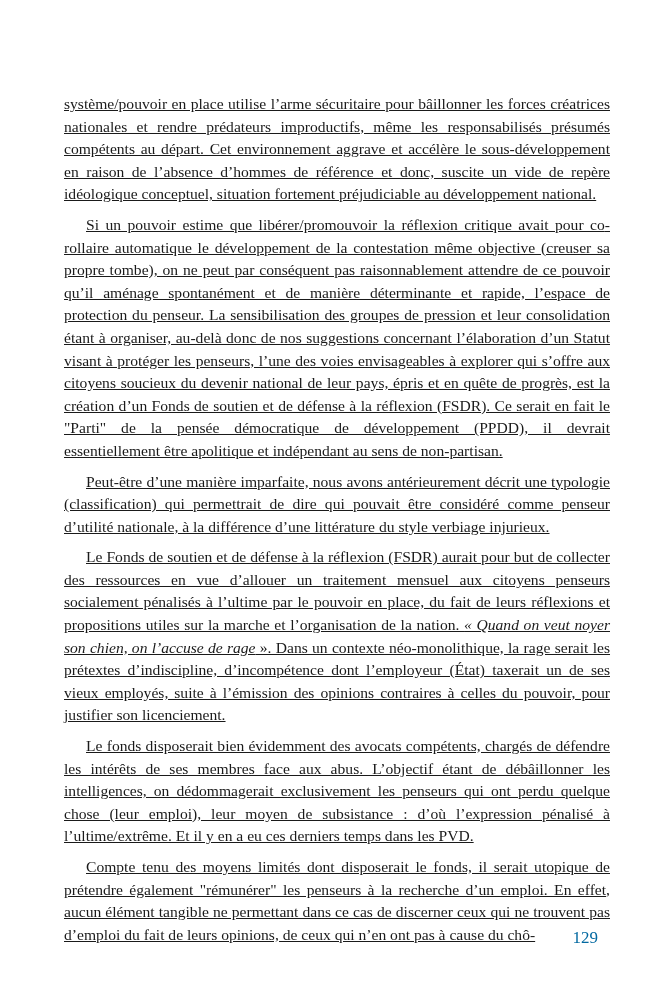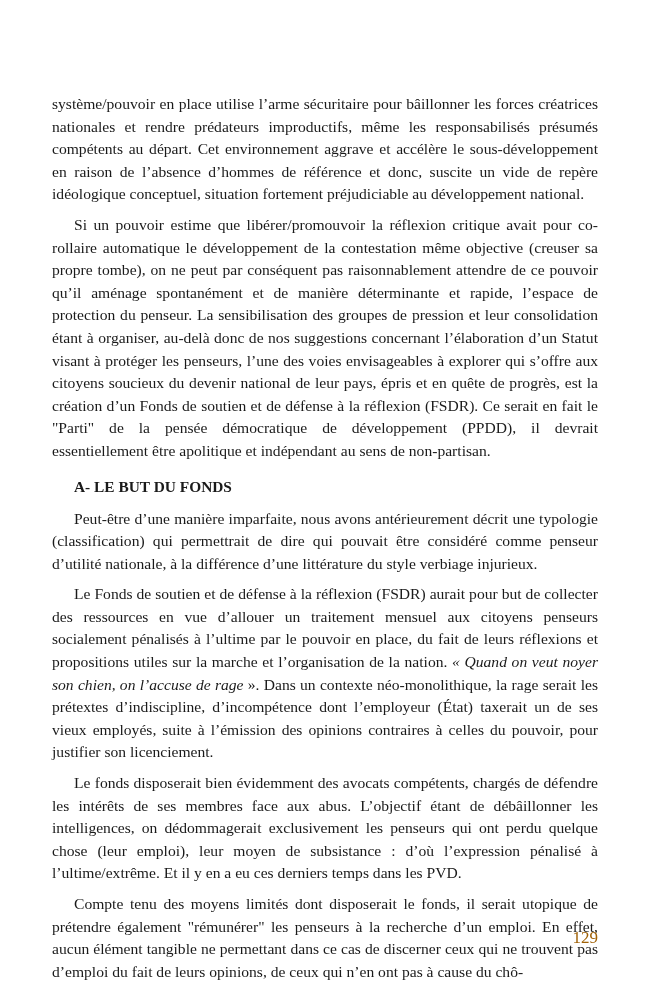--- a/index.html
+++ b/index.html
@@ -10,23 +10,24 @@
     body {
       width: 650px;
       height: 1007px;
       position: relative;
       overflow: hidden;
       font-family: "Liberation Serif", "DejaVu Serif", serif;
       color: #1a1a1a;
     }
     .page {
       position: absolute;
-      left: 52px;
+      left: 64px;
       top: 93px;
       width: 546px;
+      text-decoration: underline;
     }
     .para {
       margin: 0;
       font-size: 15.6px;
       line-height: 22.6px;
       text-align: justify;
       hyphens: manual;
     }
     .para.indent {
       text-indent: 22px;
@@ -45,33 +46,32 @@
       font-style: italic;
     }
     .page-number {
       position: absolute;
       left: 540px;
       top: 928px;
       width: 58px;
       text-align: right;
       font-size: 17px;
       font-family: "Liberation Serif", "DejaVu Serif", serif;
-      color: #a16207;
+      color: #0369a1;
     }
   </style>
 </head>
 <body>
 
 <div class="page">
 
   <p class="para">système/pouvoir en place utilise l’arme sécuritaire pour bâillonner les forces créa­trices nationales et rendre prédateurs improductifs, même les responsabilisés pré­sumés compétents au départ. Cet environnement aggrave et accélère le sous-développement en raison de l’absence d’hommes de référence et donc, suscite un vide de repère idéologique conceptuel, situation fortement préjudiciable au déve­loppement national.</p>
 
   <p class="para indent">Si un pouvoir estime que libérer/promouvoir la réflexion critique avait pour co­rollaire automatique le développement de la contestation même objective (creuser sa propre tombe), on ne peut par conséquent pas raisonnablement attendre de ce pouvoir qu’il aménage spontanément et de manière déterminante et rapide, l’espace de protection du penseur. La sensibilisation des groupes de pression et leur conso­lidation étant à organiser, au-delà donc de nos suggestions concernant l’élaboration d’un Statut visant à protéger les penseurs, l’une des voies envisageables à explorer qui s’offre aux citoyens soucieux du devenir national de leur pays, épris et en quête de progrès, est la création d’un Fonds de soutien et de défense à la réflexion (FSDR). Ce serait en fait le "Parti" de la pensée démocratique de développement (PPDD), il devrait essentiellement être apolitique et indépendant au sens de non-partisan.</p>
 
-  <h2 class="heading">A- LE BUT DU FONDS</h2>
 
   <p class="para indent">Peut-être d’une manière imparfaite, nous avons antérieurement décrit une typo­logie (classification) qui permettrait de dire qui pouvait être considéré comme pen­seur d’utilité nationale, à la différence d’une littérature du style verbiage injurieux.</p>
 
   <p class="para indent"><span>Le Fonds de soutien et de défense à la réflexion (FSDR) aurait pour but de col­lecter des ressources en vue d’allouer un traitement mensuel aux citoyens penseurs socialement pénalisés à l’ultime par le pouvoir en place, du fait de leurs réflexions et propositions utiles sur la marche et l’organisation de la nation. </span><span class="quote">« Quand on veut noyer son chien, on l’accuse de rage</span><span> ». Dans un contexte néo-monolithique, la rage serait les prétextes d’indiscipline, d’incompétence dont l’employeur (État) taxerait un de ses vieux employés, suite à l’émission des opinions contraires à celles du pouvoir, pour justifier son licenciement.</span></p>
 
   <p class="para indent">Le fonds disposerait bien évidemment des avocats compétents, chargés de dé­fendre les intérêts de ses membres face aux abus. L’objectif étant de débâillonner les intelligences, on dédommagerait exclusivement les penseurs qui ont perdu quelque chose (leur emploi), leur moyen de subsistance : d’où l’expression pénalisé à l’ultime/extrême. Et il y en a eu ces derniers temps dans les PVD.</p>
 
   <p class="para indent">Compte tenu des moyens limités dont disposerait le fonds, il serait utopique de prétendre également "rémunérer" les penseurs à la recherche d’un emploi. En effet, aucun élément tangible ne permettant dans ce cas de discerner ceux qui ne trouvent pas d’emploi du fait de leurs opinions, de ceux qui n’en ont pas à cause du chô-</p>
 
 </div>

